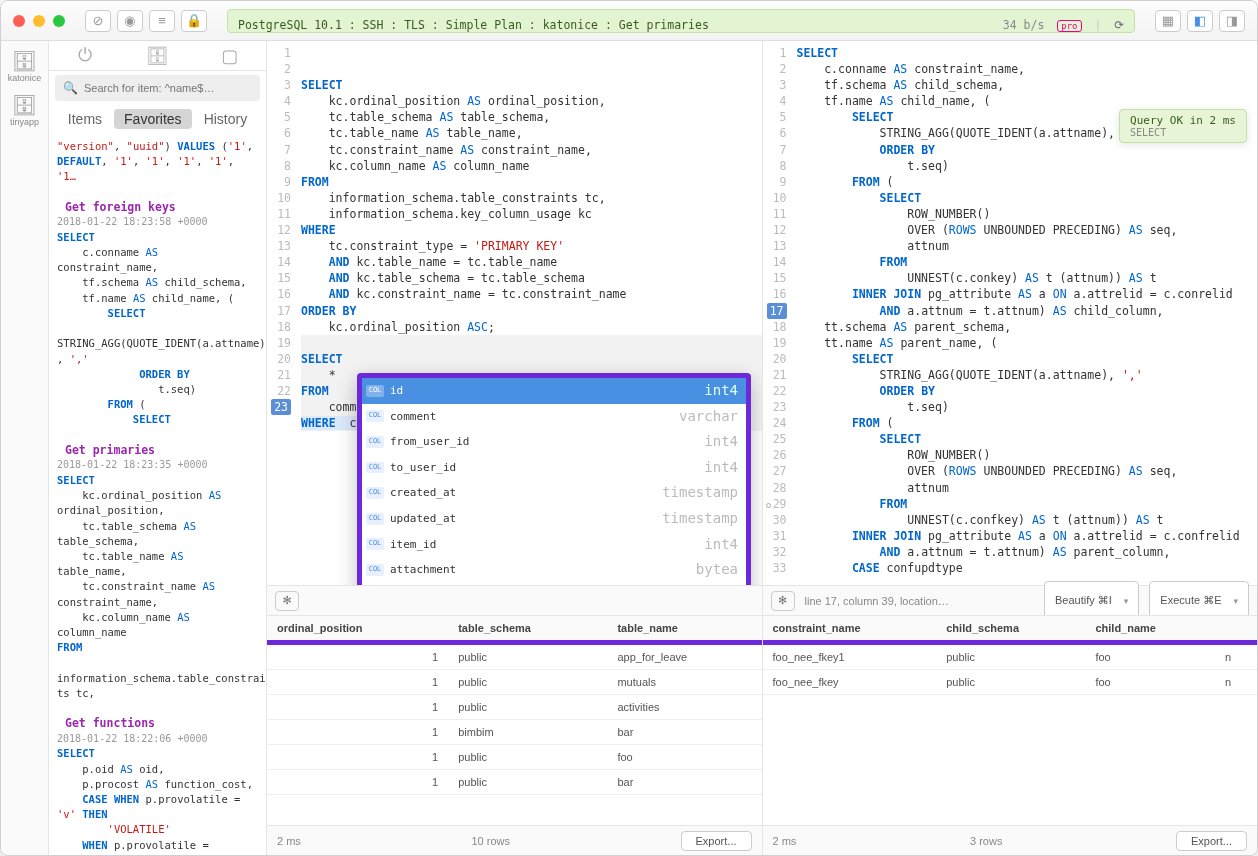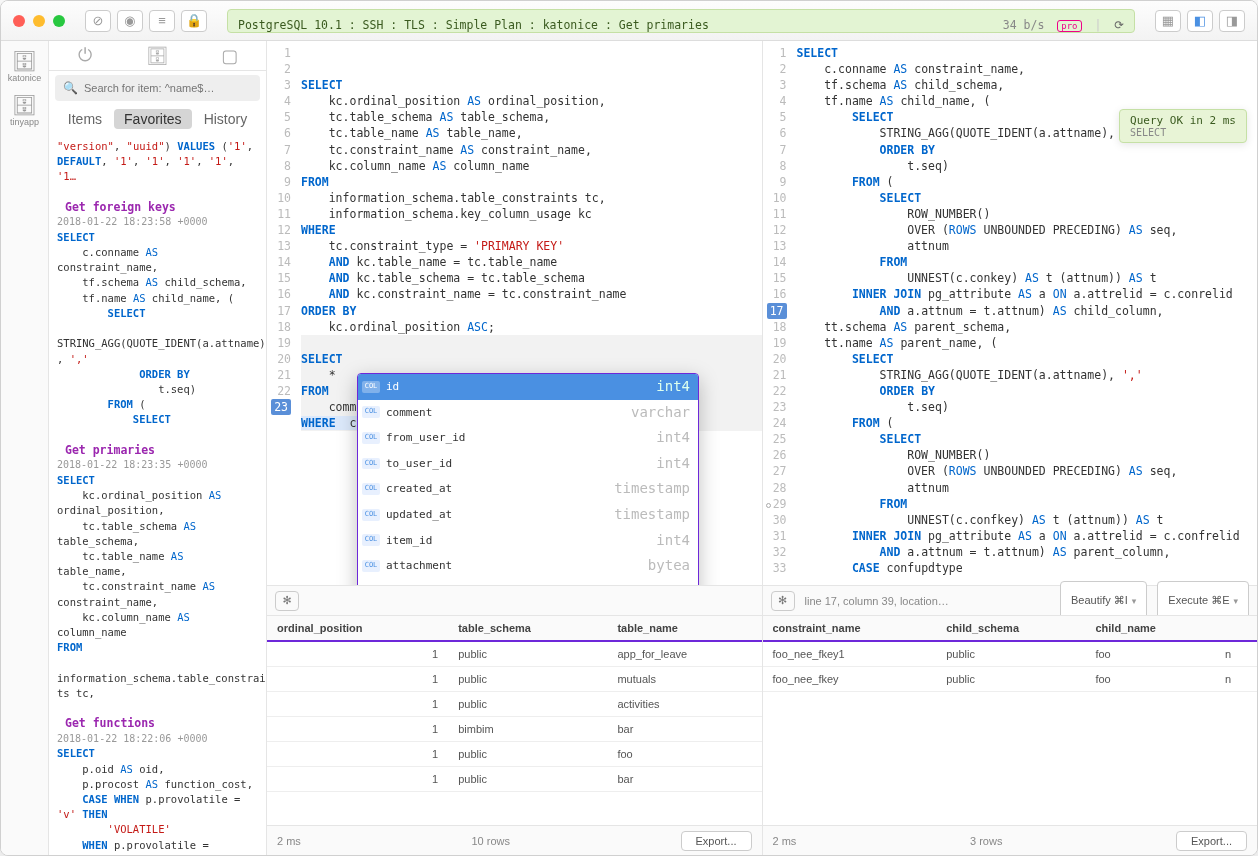--- a/index.html
+++ b/index.html
@@ -43,37 +43,37 @@
 .pane:last-child { border-right: none; }
 .editor { flex: 1; display: flex; font-family: ui-monospace, Menlo, monospace; font-size: 11.5px; overflow: hidden; position: relative; }
 .gutter { width: 30px; text-align: right; color: #bbb; padding: 4px 6px 0 0; line-height: 1.4; user-select: none; background: #fff; }
 .gutter .hlln { background: #5a8fd8; color: #fff; display:inline-block; padding:0 3px; border-radius:2px;}
 .codecol { flex: 1; padding: 4px 0 0 4px; line-height: 1.4; white-space: pre; overflow: hidden; position: relative; }
 .hlblock { background: #f2f2f2; }
 .hlrow { background: #dce9fb; }
 .toast { position: absolute; top: 68px; right: 10px; background: #e8f4d6; border: 1px solid #c5e0a5; border-radius: 4px; padding: 4px 10px; font-size: 11px; color: #3a5a1f; box-shadow: 0 2px 8px rgba(0,0,0,0.1); }
 .toast .sub { color: #888; font-size: 10px; }
 
-.autocomplete { position: absolute; top: 16px; left: 60px; width: 342px; background: #fff; border: 1px solid #6d28d9; border-radius: 4px; box-shadow: 0 6px 20px rgba(0,0,0,0.25); font-size: 11px; overflow: hidden; z-index: 20; }
+.autocomplete { position: absolute; top: 16px; left: 60px; width: 394px; background: #fff; border: 5px solid #6d28d9; border-radius: 4px; box-shadow: 0 6px 20px rgba(0,0,0,0.25); font-size: 11px; overflow: hidden; z-index: 20; }
 .ac-row { display: flex; align-items: center; padding: 3px 8px 3px 4px; gap: 6px; }
 .ac-row.sel { background: #4a90e2; color: #fff; }
 .ac-badge { display: inline-block; width: 18px; font-size: 7px; background: #e8f0fe; color: #4a90e2; border-radius: 2px; text-align: center; padding: 1px 0; }
 .ac-row.sel .ac-badge { background: rgba(255,255,255,0.3); color: #fff; }
 .ac-type { margin-left: auto; color: #bbb; font-size: 14px; }
 .ac-row.sel .ac-type { color: #dfe; }
 
 .footer { height: 30px; border-top: 1px solid #e5e5e5; background: #fafafa; display: flex; align-items: center; padding: 0 8px; gap: 10px; font-size: 11px; color: #888; }
 .gear { width: 24px; height: 20px; border: 1px solid #ccc; border-radius: 4px; display: flex; align-items: center; justify-content: center; color: #777; }
-.fbtn { border: 1px solid #ccc; border-radius: 4px; padding: 12px 10px; background: #fff; color: #555; display: flex; align-items: center; gap: 4px; font-size:11px;}
+.fbtn { border: 1px solid #ccc; border-radius: 4px; padding: 12px 10px; background: #fff; color: #555; display: flex; align-items: center; gap: 12px; font-size:11px;}
 .fbtn .chev { font-size: 9px; color: #999; }
 
 .results { border-top: 1px solid #e5e5e5; display: flex; flex-direction: column; height: 240px; }
 .rtable { flex: 1; overflow: auto; }
 .rtable table { width: 100%; border-collapse: collapse; font-size: 11px; }
-.rtable th { background: #fafafa; border-bottom: 2px solid #6d28d9; padding: 6px 10px; text-align: left; font-weight: 600; color: #444; position: sticky; top: 0; }
+.rtable th { background: #fafafa; border-bottom: 5px solid #6d28d9; padding: 6px 10px; text-align: left; font-weight: 600; color: #444; position: sticky; top: 0; }
 .rtable td { border-bottom: 1px solid #eee; padding: 6px 10px; color: #555; }
 .rtable td.num { text-align: right; color: #555; }
 .rfoot { height: 30px; border-top: 1px solid #e5e5e5; display: flex; align-items: center; justify-content: space-between; padding: 0 10px; font-size: 11px; color: #888; background: #fafafa; }
 .rfoot .btn { border: 1px solid #ccc; border-radius: 4px; padding: 3px 14px; background: #fff; color: #555; }
 .cursor { display:inline-block; width:1px; height:13px; background:#333; vertical-align:middle; }
 .circ { width:5px;height:5px;border:1px solid #aaa;border-radius:50%;display:inline-block;margin-right:2px;}
 .ac-anchor { position: relative; }
 </style>
 </head>
 <body>

